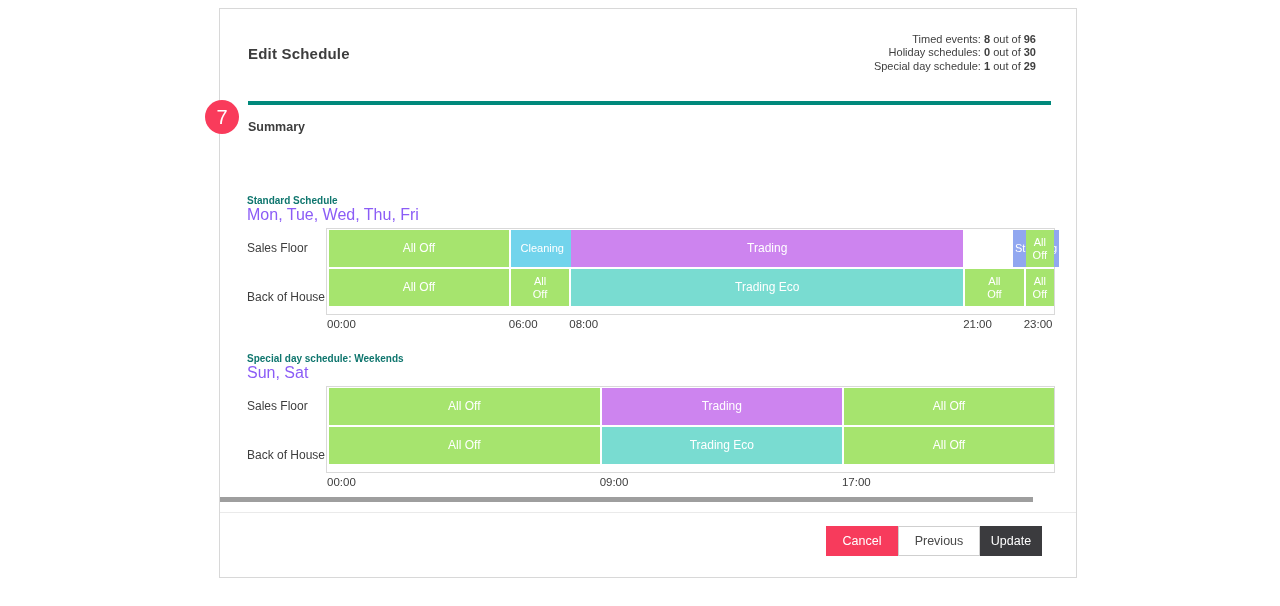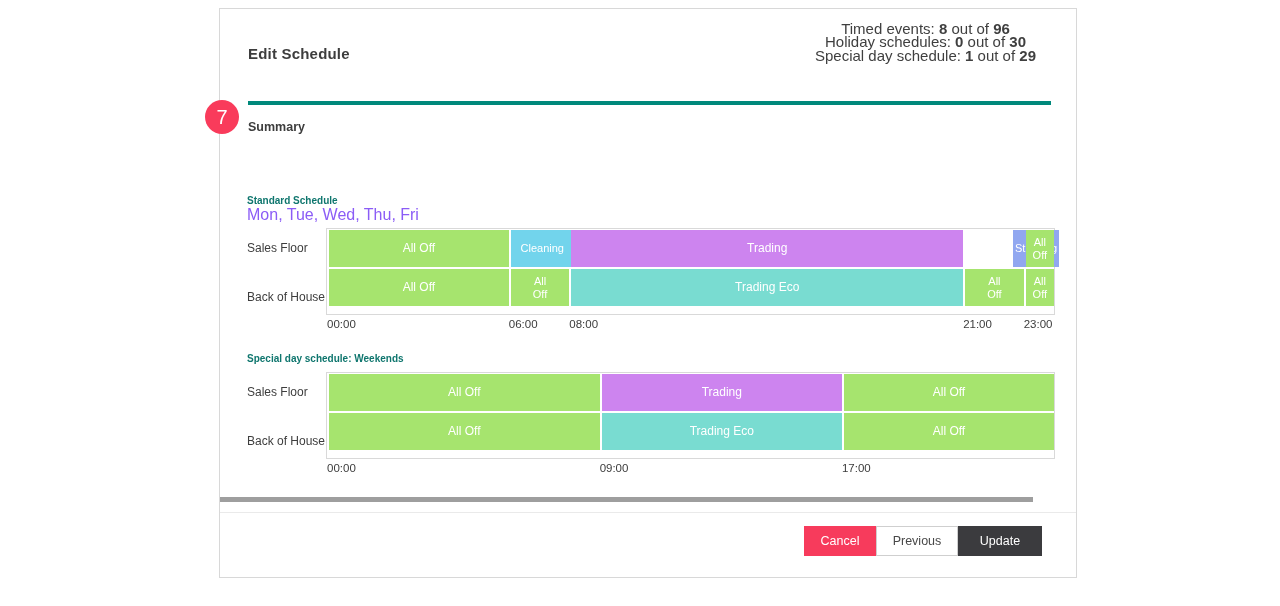--- a/index.html
+++ b/index.html
@@ -10,22 +10,22 @@
     position: absolute; left: 219px; top: 8px; width: 858px; height: 570px;
     background: #ffffff; border: 1px solid #d8d8d8;
   }
 
   .page-title {
     position: absolute; left: 28px; top: 36px;
     font-size: 15px; font-weight: 700; color: #3d3d3d; letter-spacing: 0.2px;
   }
 
   .stats {
-    position: absolute; top: 13px; right: 40px;
-    text-align: center; font-size: 15px; line-height: 13.4px; color: #3f3f3f;
+    position: absolute; top: 24px; right: 40px;
+    text-align: right; font-size: 11px; line-height: 13.4px; color: #3f3f3f;
   }
   .stats b { font-weight: 700; }
 
   .accent-divider {
     position: absolute; left: 28px; top: 92px; width: 803px; height: 4px;
     background: var(--accent-divider, #00897b);
   }
 
   .step-badge {
     position: absolute; left: 205px; top: 100px; width: 34px; height: 34px;
@@ -75,21 +75,21 @@
   }
   .footer-sep { position: absolute; left: 0; top: 503px; width: 100%; border-top: 1px solid #eaeaea; }
 
   .buttons { position: absolute; top: 517px; right: 34px; display: flex; }
   .btn {
     height: 30px; border: none; font-family: "Liberation Sans", sans-serif;
     font-size: 12.5px; cursor: pointer; display: flex; align-items: center; justify-content: center;
   }
   .btn-cancel  { width: 72px; background: var(--cancel-bg, #f73b5c); color: #ffffff; }
   .btn-previous{ width: 82px; background: #ffffff; color: #484848; border: 1px solid #cfcfcf; }
-  .btn-update  { width: 84px; background: var(--update-bg, #3b3b3e); color: #ffffff; }
+  .btn-update  { width: 62px; background: var(--update-bg, #3b3b3e); color: #ffffff; }
 </style>
 </head>
 <body>
 
 <div class="card">
   <div class="page-title">Edit Schedule</div>
 
   <div class="stats">
       <div><span>Timed events: </span><b>8</b><span> out of </span><b>96</b></div>
       <div><span>Holiday schedules: </span><b>0</b><span> out of </span><b>30</b></div>
@@ -131,20 +131,21 @@
             <span class="tick" style="left: 1px;">00:00</span>
             <span class="tick" style="left: 182.75px;">06:00</span>
             <span class="tick" style="left: 243.333px;">08:00</span>
             <span class="tick" style="left: 637.125px;">21:00</span>
             <span class="tick" style="left: 697.708px;">23:00</span>
           </div>
         </div>
       </div>
       <div class="schedule-section">
         <div class="schedule-title">Special day schedule: Weekends</div>
+        <div class="schedule-days">Sun, Sat</div>
         <div class="timeline">
           <div class="label-col">
             <div class="row-label">Sales Floor</div>
             <div class="row-label">Back of House</div>
           </div>
           <div class="track-wrap">
             <div class="row-track">
               <div class="block" style="left: 1px; width: 270.625px; background: rgb(166, 228, 110);">All Off</div>
               <div class="block" style="left: 273.625px; width: 240.333px; background: rgb(205, 132, 239);">Trading</div>
               <div class="block" style="left: 515.958px; width: 210.042px; background: rgb(166, 228, 110);">All Off</div>

